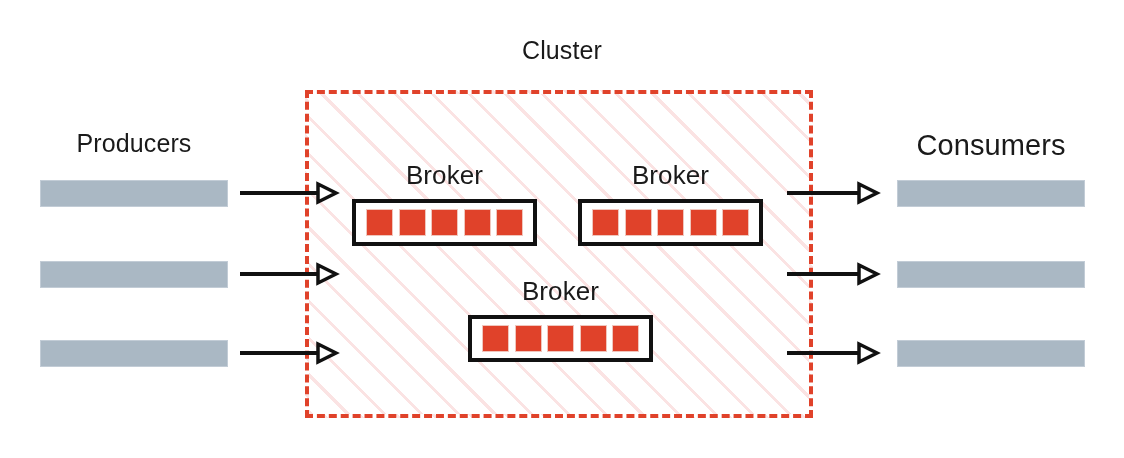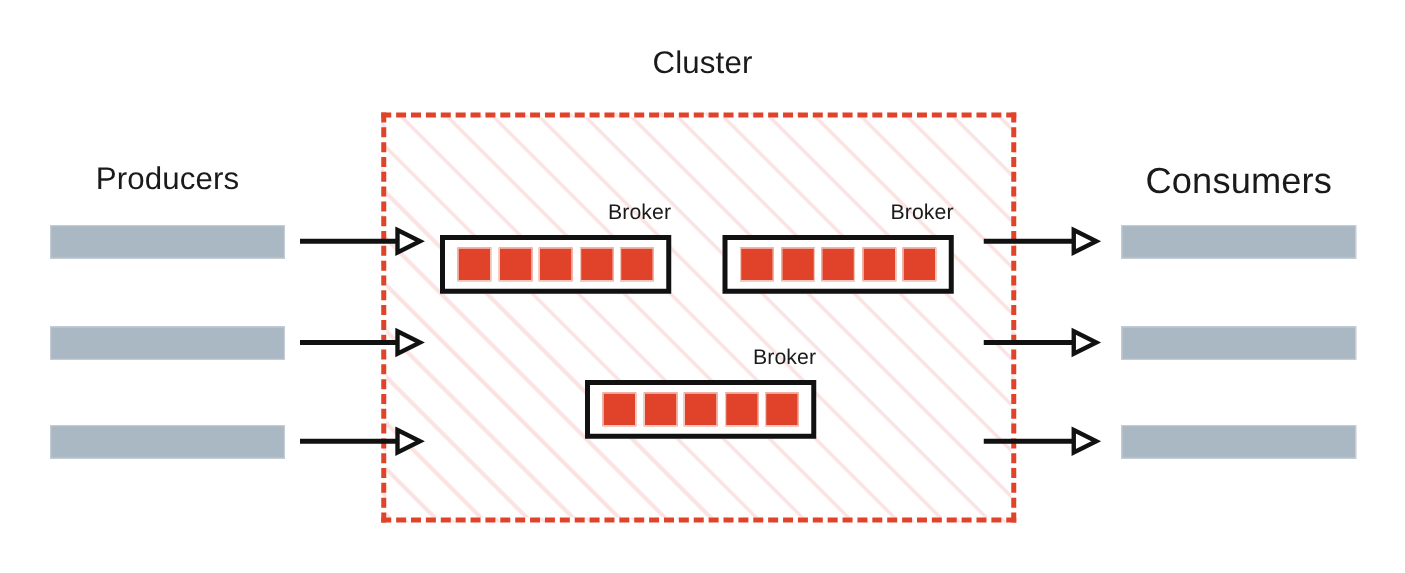--- a/index.html
+++ b/index.html
@@ -44,23 +44,23 @@
   }
   .title-consumers {
     left: 857px;
     top: 129px;
     width: 268px;
     text-align: center;
     font-size: 29px;
     font-weight: 400;
   }
   .broker-label {
-    font-size: 17px;
-    font-weight: 400;
-    text-align: right;
+    font-size: 26px;
+    font-weight: 400;
+    text-align: center;
   }
 
   
   #cluster-box {
     position: absolute;
     left: 305px;
     top: 90px;
     width: 508px;
     height: 328px;
     box-sizing: border-box;

